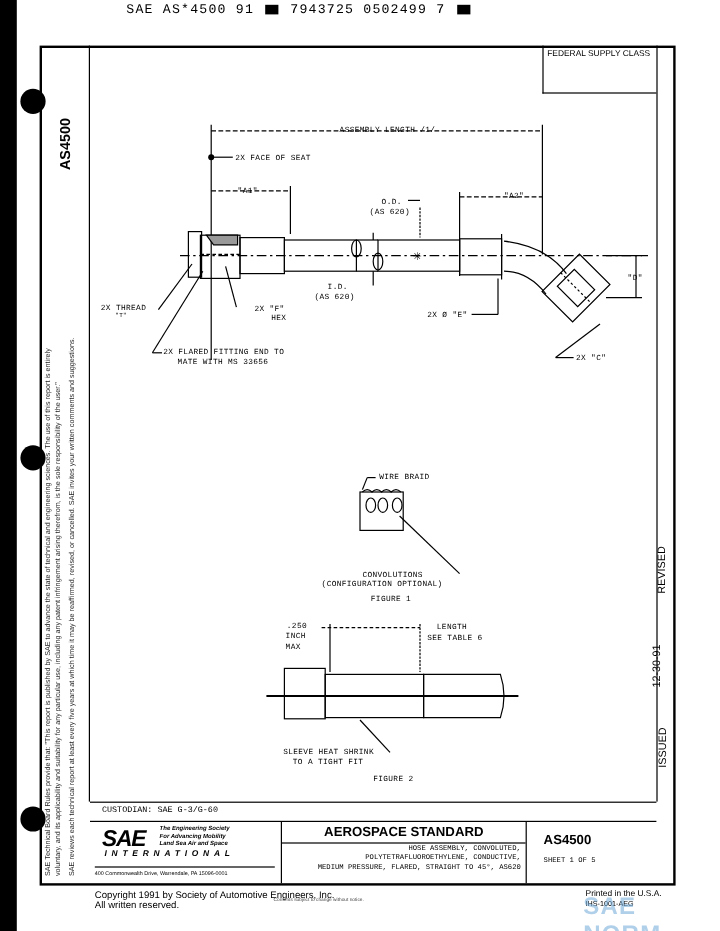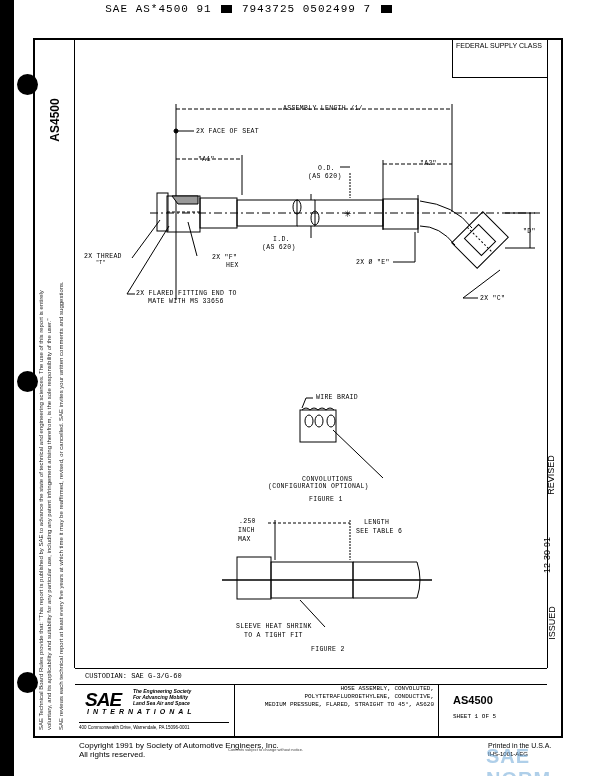--- a/index.html
+++ b/index.html
@@ -197,31 +197,32 @@
   <span class="abs sae-mark">SAE</span>
   <div class="abs sae-tag">
     <div>The Engineering Society</div>
     <div>For Advancing Mobility</div>
     <div>Land Sea Air and Space</div>
   </div>
   <span class="abs sae-intl">INTERNATIONAL</span>
   <div class="abs sae-addr">400 Commonwealth Drive, Warrendale, PA 15096-0001</div>
 </div>
 <div class="abs tb-title">
+  <div class="std">AEROSPACE STANDARD</div>
   <div class="desc mono">HOSE ASSEMBLY, CONVOLUTED,</div>
   <div class="desc mono">POLYTETRAFLUOROETHYLENE, CONDUCTIVE,</div>
   <div class="desc mono">MEDIUM PRESSURE, FLARED, STRAIGHT TO 45°, AS620</div>
 </div>
 <div class="abs tb-num">
   <span class="num">AS4500</span>
   <span class="sheet mono">SHEET 1 OF 5</span>
 </div>
 
 <div class="abs copyright">
   <div>Copyright 1991 by Society of Automotive Engineers, Inc.</div>
-  <div>All rights reserved.</div>
+  <div>All written reserved.</div>
 </div>
 <div class="abs tiny-mid">Contents subject to change without notice.</div>
 <div class="abs printed">
   <div>Printed in the U.S.A.</div>
   <div style="font-size:6px;">IHS-1001-AEG</div>
 </div>
 <div class="abs" style="left:486px;top:745px;font-size:20px;font-weight:bold;color:#6fa8d8;opacity:0.55;letter-spacing:1px;">SAE NORM</div>
 
 </body></html>

